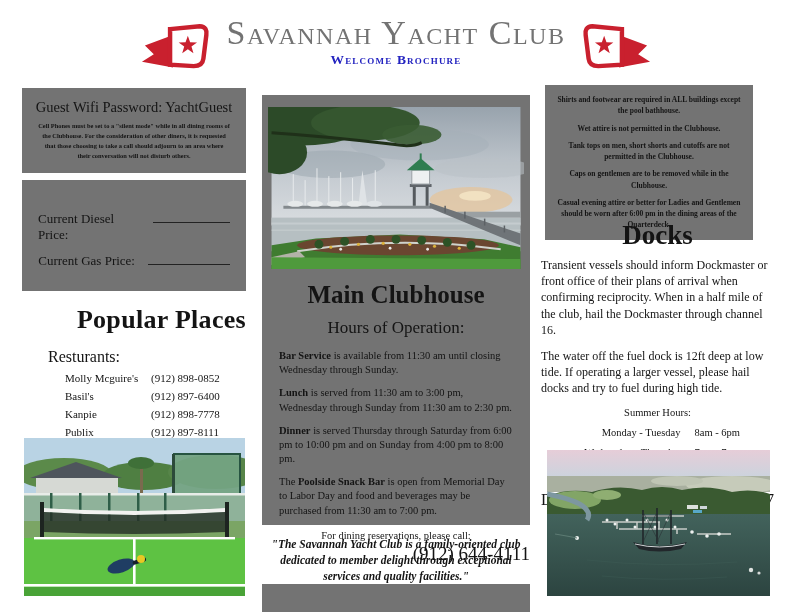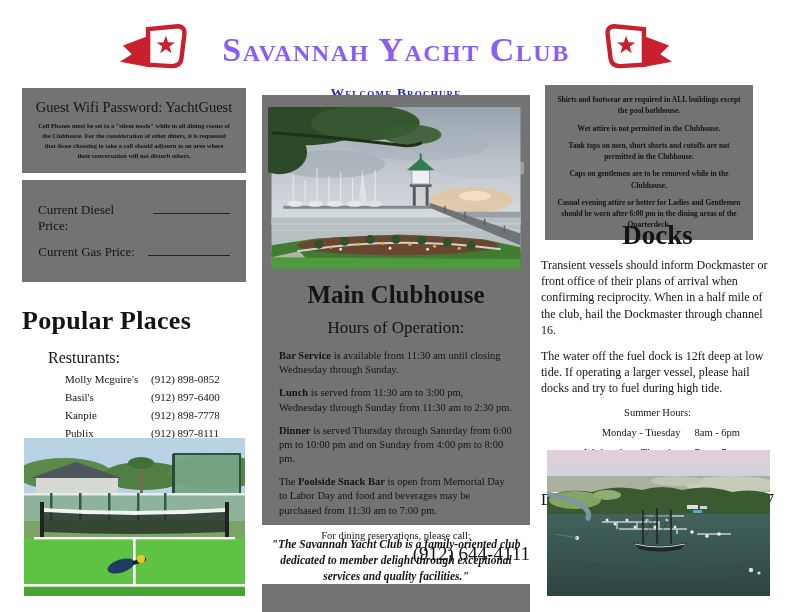--- a/index.html
+++ b/index.html
@@ -6,35 +6,35 @@
   .page{position:relative;width:792px;height:612px;background:#ffffff;overflow:hidden;
         font-family:"Liberation Serif","DejaVu Serif",serif;color:#141414;}
   .lav{background:#737373;}
 
   
   .header{position:absolute;top:14px;left:0;right:0;display:flex;justify-content:center;
           align-items:flex-start;gap:14px;}
   .burgee{margin-top:6px;}
   .burgee.flip{transform:scaleX(-1);}
   .title-block{text-align:center;}
-  .main-title{margin:17px;font-variant:small-caps;font-weight:bold;font-size:34px;line-height:1.1;
-              letter-spacing:1.5px;color:#8b5cf6;white-space:nowrap;}
+  .main-title{margin:0;font-variant:small-caps;font-weight:normal;font-size:34px;line-height:1.1;
+              letter-spacing:1.5px;color:#737373;white-space:nowrap;}
   .subtitle{font-variant:small-caps;font-weight:bold;font-size:13.5px;letter-spacing:1.2px;
             color:#2323c0;margin-top:1px;}
 
   
   .col-left{position:absolute;left:22px;top:88px;width:224px;}
   .wifi-box{padding:11px 10px 12px;text-align:center;}
   .wifi-title{font-size:14.5px;}
   .wifi-note{font-size:6.4px;font-weight:bold;line-height:1.55;margin-top:5px;padding:0 6px;}
-  .fuel-box{margin-top:7px;padding:12px 10px 14px;}
+  .fuel-box{margin-top:7px;padding:21px 10px 14px;}
   .fuel-row{display:flex;justify-content:flex-end;align-items:baseline;gap:13px;margin:8px 6px;}
   .fuel-label{font-size:13px;}
   .blank-line{width:82px;height:13px;border-bottom:1.2px solid #222;}
-  .popular-title{font-size:26px;font-weight:bold;text-align:left;margin:24px 0 4px;letter-spacing:.3px;}
+  .popular-title{font-size:26px;font-weight:bold;text-align:right;margin:14px 0 4px;letter-spacing:.3px;}
   .group-label{font-size:16px;margin:13px 0 4px 26px;}
   .entry{display:flex;margin:6px 0 6px 43px;font-size:11px;}
   .entry .name{width:86px;}
   .photo{display:block;}
   .tennis-photo{position:absolute;left:24px;top:438px;}
 
   
   .mid-panel{position:absolute;left:262px;top:95px;width:268px;height:430px;}
   .marina-photo{margin:12px auto 0;}
   .mid-title{font-size:25px;font-weight:bold;text-align:center;margin:12px 0 0;}

